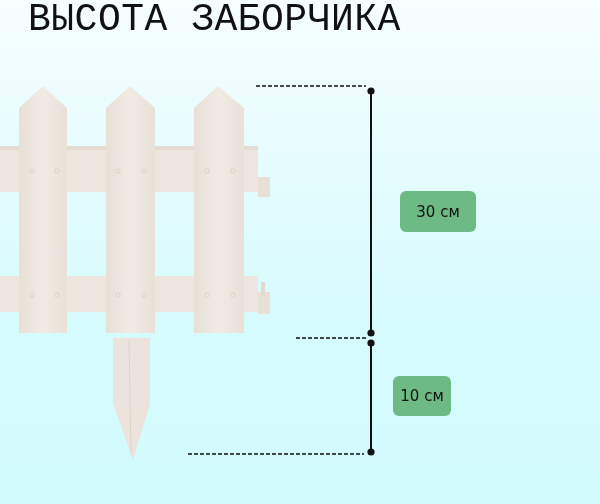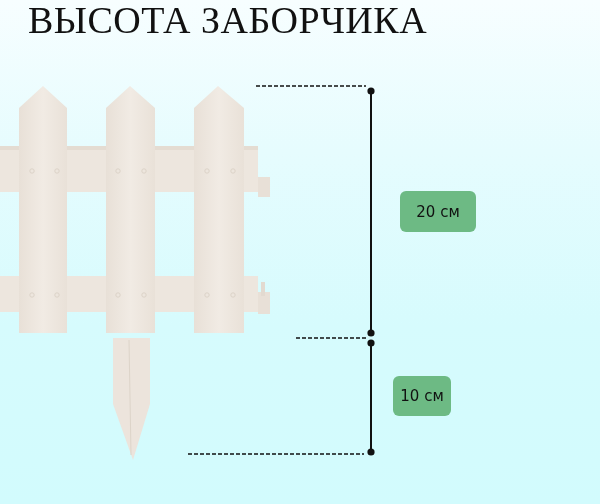--- a/index.html
+++ b/index.html
@@ -5,21 +5,21 @@
     * { margin: 0; padding: 0; box-sizing: border-box; }
     html, body { width: 600px; height: 504px; overflow: hidden; }
     body {
       position: relative;
       background: linear-gradient(to bottom, #f7feff 0%, #e6fcfe 30%, #d6fbfd 65%, #d2fbfd 100%);
       font-family: "DejaVu Sans", sans-serif;
     }
     .title {
       position: absolute;
       left: 28px; top: 0px;
-      font-family: Liberation Serif, serif;
+      font-family: Liberation Mono, monospace;
       font-size: 38px;
       font-weight: normal;
       letter-spacing: 0.5px;
       color: #111;
       line-height: 40px;
       white-space: nowrap;
     }
     svg.art { position: absolute; left: 0; top: 0; }
     .badge {
       position: absolute;
@@ -90,14 +90,14 @@
   </g>
   <g stroke="#111" fill="#111">
     <line x1="296" y1="338" x2="366" y2="338" stroke-width="1.6" stroke-dasharray="4,2"></line>
     <line x1="371" y1="343" x2="371" y2="452" stroke-width="2"></line>
     <circle cx="371" cy="343" r="3.6" stroke="none"></circle>
     <circle cx="371" cy="452" r="3.6" stroke="none"></circle>
     <line x1="188" y1="454" x2="364" y2="454" stroke-width="1.6" stroke-dasharray="4,2"></line>
   </g>
 </svg>
 
-<div class="badge badge-20">20 см</div>
+<div class="badge badge-20">30 см</div>
 <div class="badge badge-10">10 см</div>
 
 </body></html>

